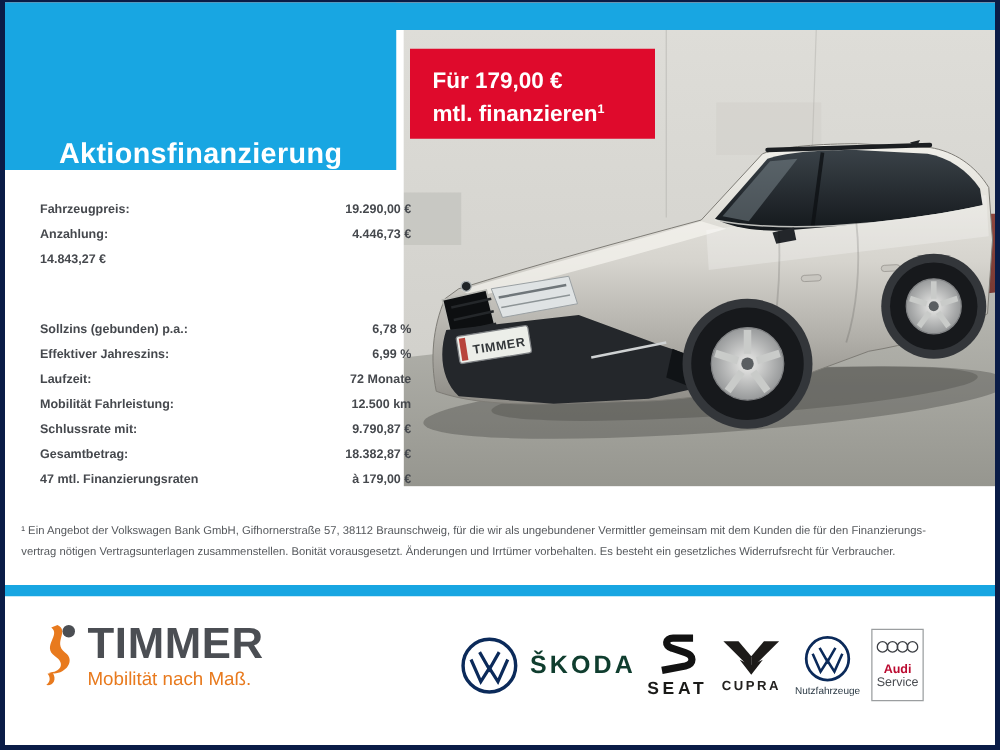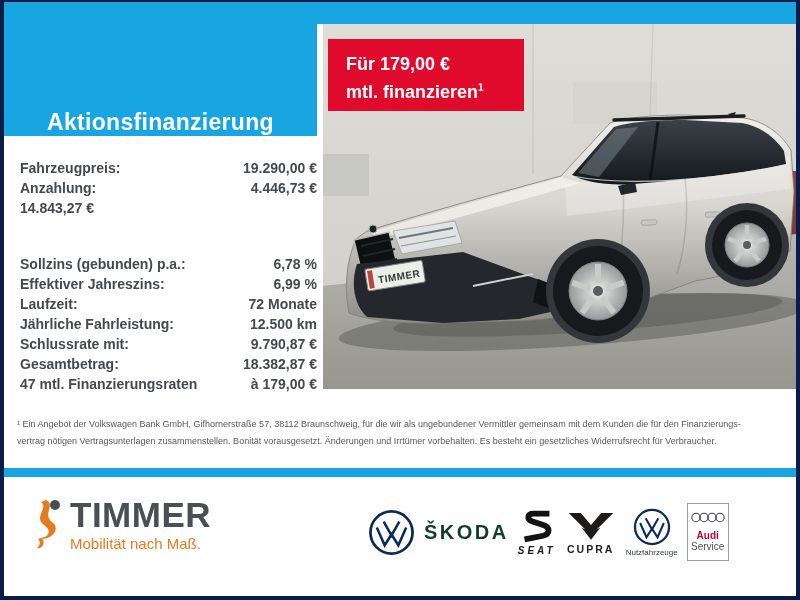--- a/index.html
+++ b/index.html
@@ -13,40 +13,40 @@
               display: flex; align-items: flex-end; justify-content: center; }
   .titlebox h1 { color: #ffffff; font-size: 23px; font-weight: bold; letter-spacing: 0.3px; }
 
   .photo { position: absolute; left: 319px; top: 22px; width: 473px; height: 365px; background: #d8d7d2; }
   .photo svg { display: block; width: 100%; height: 100%; }
 
   .offerbox { position: absolute; left: 5px; top: 15px; width: 196px; height: 72px; background: #df0a2c;
               color: #ffffff; font-weight: bold; font-size: 18px; line-height: 24px; padding: 13px 0 0 18px; }
   .offerbox sup { font-size: 10px; }
 
-  .fin-table { position: absolute; left: 16px; top: 156px; width: 297px; color: #45484d; font-size: 14px; font-weight: bold; }
+  .fin-table { position: absolute; left: 28px; top: 156px; width: 297px; color: #45484d; font-size: 10px; font-weight: bold; }
   .fin-row { display: flex; justify-content: space-between; height: 20px; line-height: 20px; }
   .fin-block2 { margin-top: 36px; }
 
   .fineprint { position: absolute; left: 13px; top: 414px; width: 780px; color: #55585c; font-size: 9px;
                line-height: 16.5px; white-space: nowrap; }
 
   .stripe { position: absolute; left: 0; top: 466px; right: 0; height: 9px; background: #18a6e2; }
 
   .footer { position: absolute; left: 0; top: 478px; right: 0; bottom: 0; background: #ffffff; }
   .dealer { position: absolute; left: 28px; top: 16px; display: flex; align-items: flex-start; }
   .dealer-text { margin-left: 6px; }
   .dealer-name { font-size: 35px; font-weight: bold; color: #4b4e53; letter-spacing: 0.5px; line-height: 38px; }
   .dealer-tagline { font-size: 15px; color: #e87a1e; text-align: left; padding-right: 16px; margin-top: 1px; }
 
   .brands { position: absolute; left: 364px; top: 10px; width: 370px; height: 84px;
             display: flex; align-items: center; gap: 9px; }
   .brand { display: flex; flex-direction: column; align-items: center; justify-content: center; }
   .skoda-word { font-size: 20px; font-weight: bold; color: #0f3d2e; letter-spacing: 2.5px; }
-  .seat-word { font-size: 10px; font-weight: bold; color: #1a1a18; letter-spacing: 3px; margin-top: 2px; font-style: italic; }
+  .seat-word { font-size: 14px; font-weight: bold; color: #1a1a18; letter-spacing: 3px; margin-top: 2px; }
   .cupra-word { font-size: 10.5px; font-weight: bold; color: #23211f; letter-spacing: 2px; margin-top: 2px; }
   .nfz-word { font-size: 8px; color: #2c3a45; margin-top: 2px; }
   .audi-box { width: 42px; height: 58px; border: 1px solid #9b9ea0; padding: 4px 4px; background: #fff; }
   .audi-line1 { font-size: 10px; font-weight: bold; color: #bb0a30; margin-top: 7px; line-height: 11px; }
   .audi-line2 { font-size: 10px; color: #4a4d52; line-height: 11px; }
 </style>
 </head>
 <body>
 
 <div class="frame">
@@ -195,21 +195,21 @@
         </div>
         <div class="fin-row">
           <span>Effektiver Jahreszins:</span>
           <span>6,99 %</span>
         </div>
         <div class="fin-row">
           <span>Laufzeit:</span>
           <span>72 Monate</span>
         </div>
         <div class="fin-row">
-          <span>Jährliche Fahrleistung:</span>
+          <span>Mobilität Fahrleistung:</span>
           <span>12.500 km</span>
         </div>
         <div class="fin-row">
           <span>Schlussrate mit:</span>
           <span>9.790,87 €</span>
         </div>
         <div class="fin-row">
           <span>Gesamtbetrag:</span>
           <span>18.382,87 €</span>
         </div>

